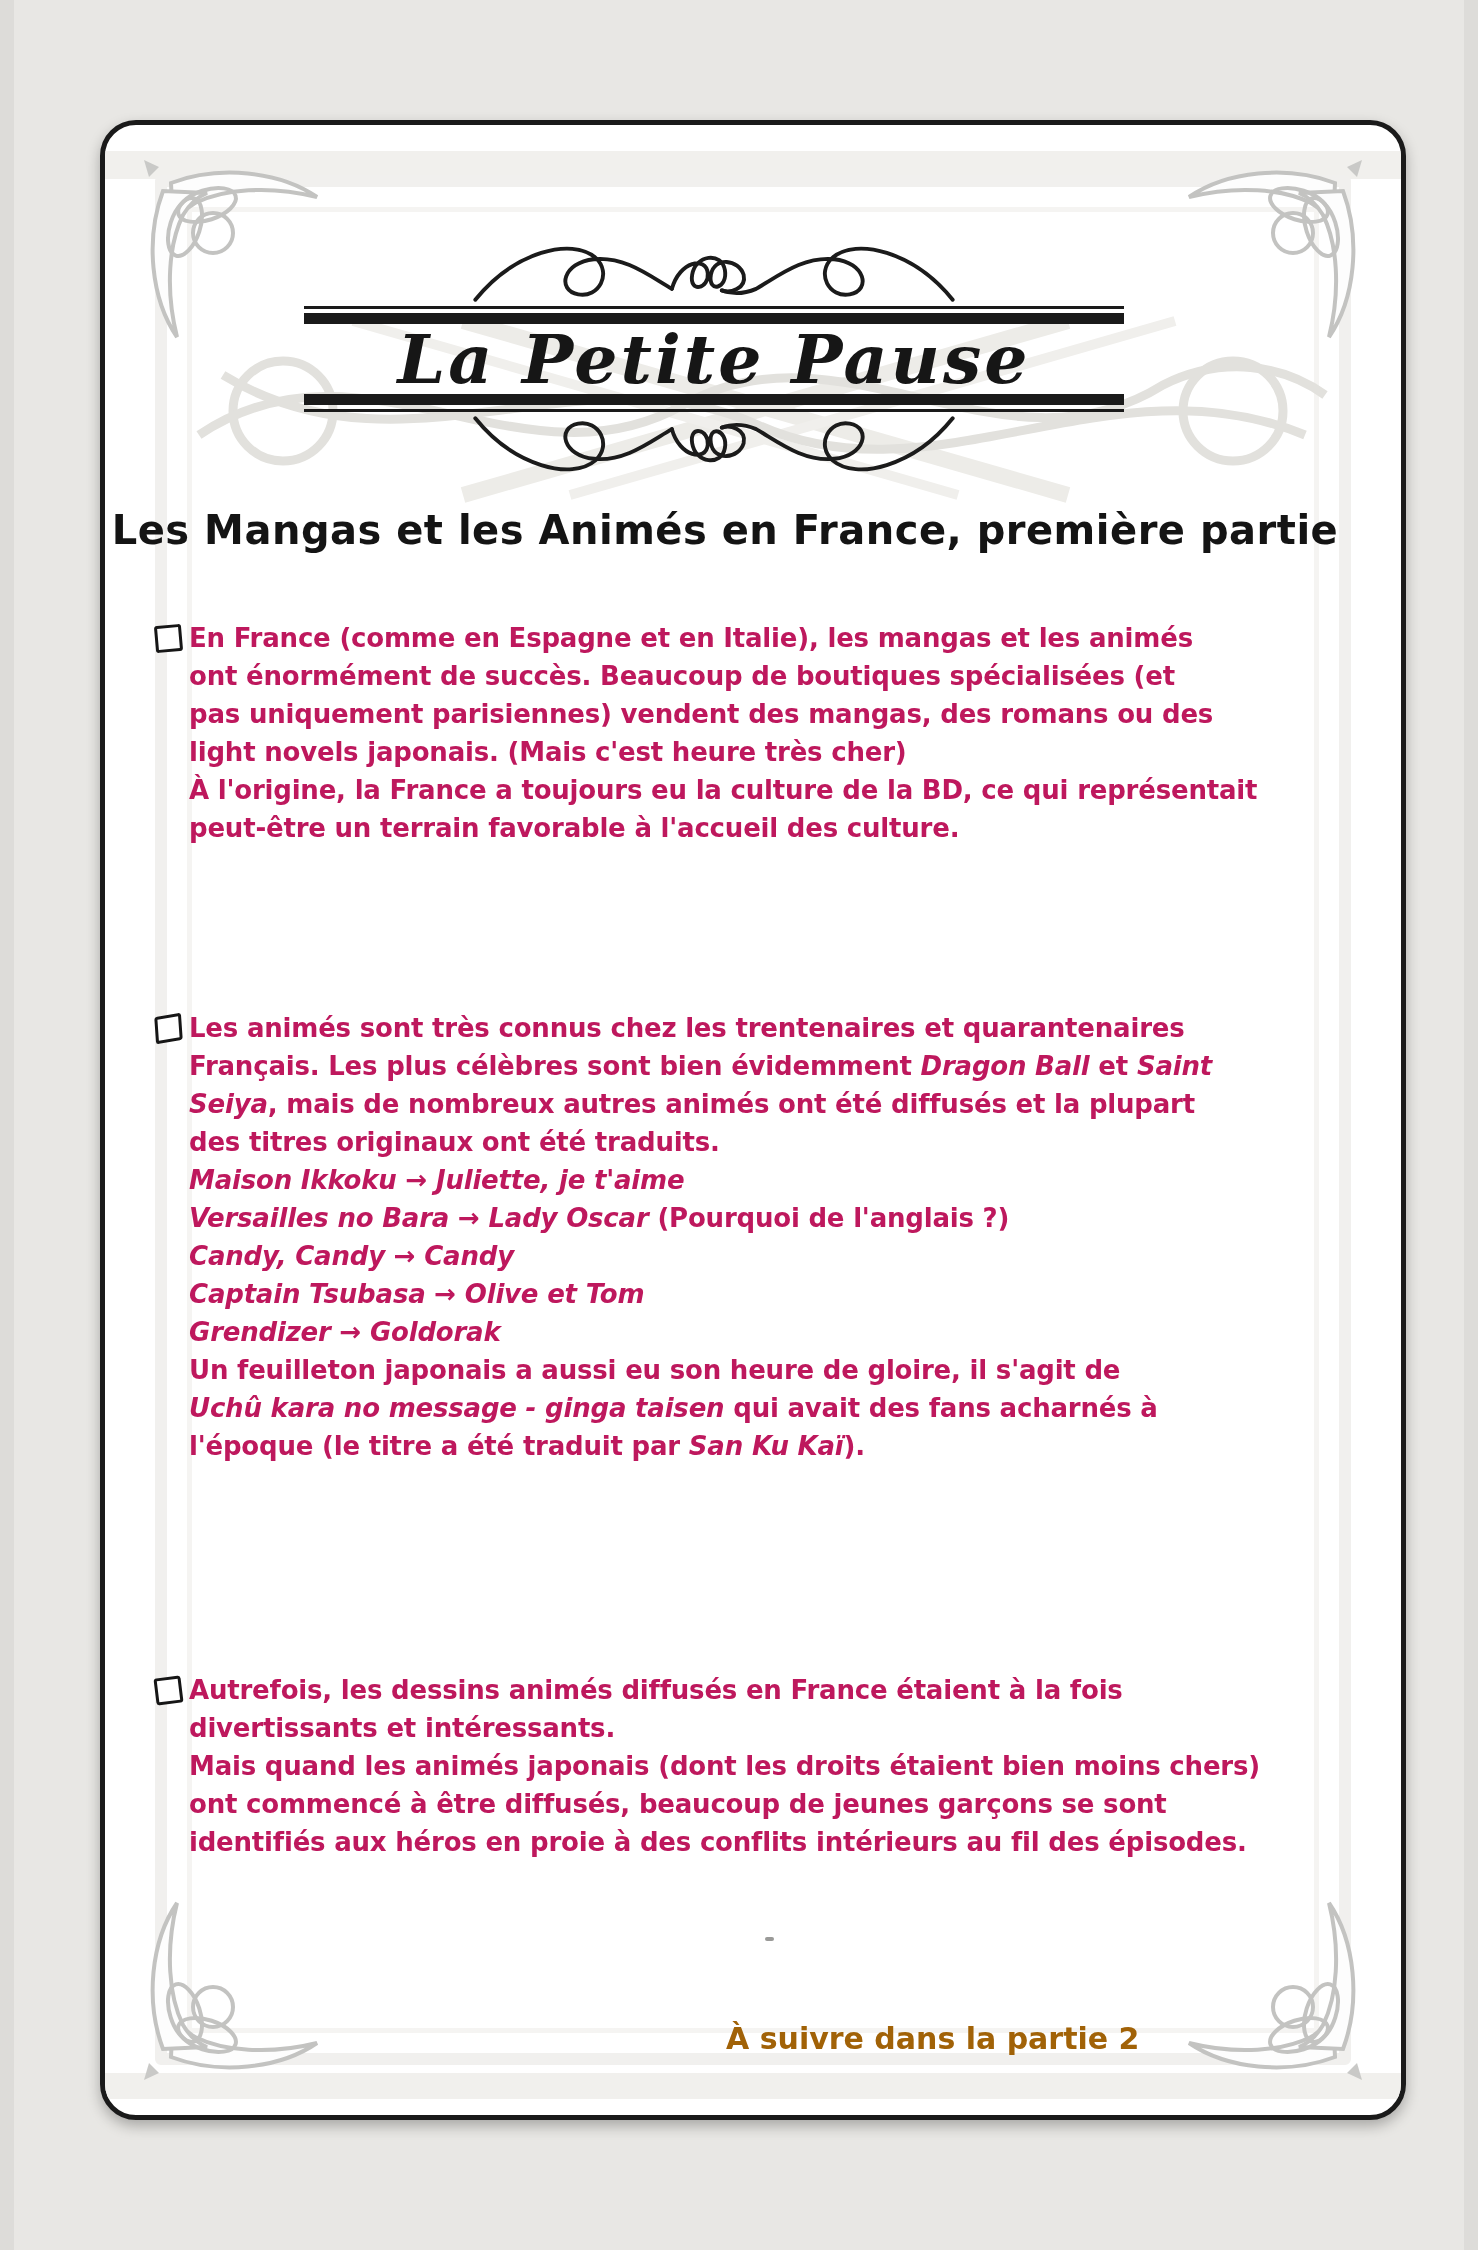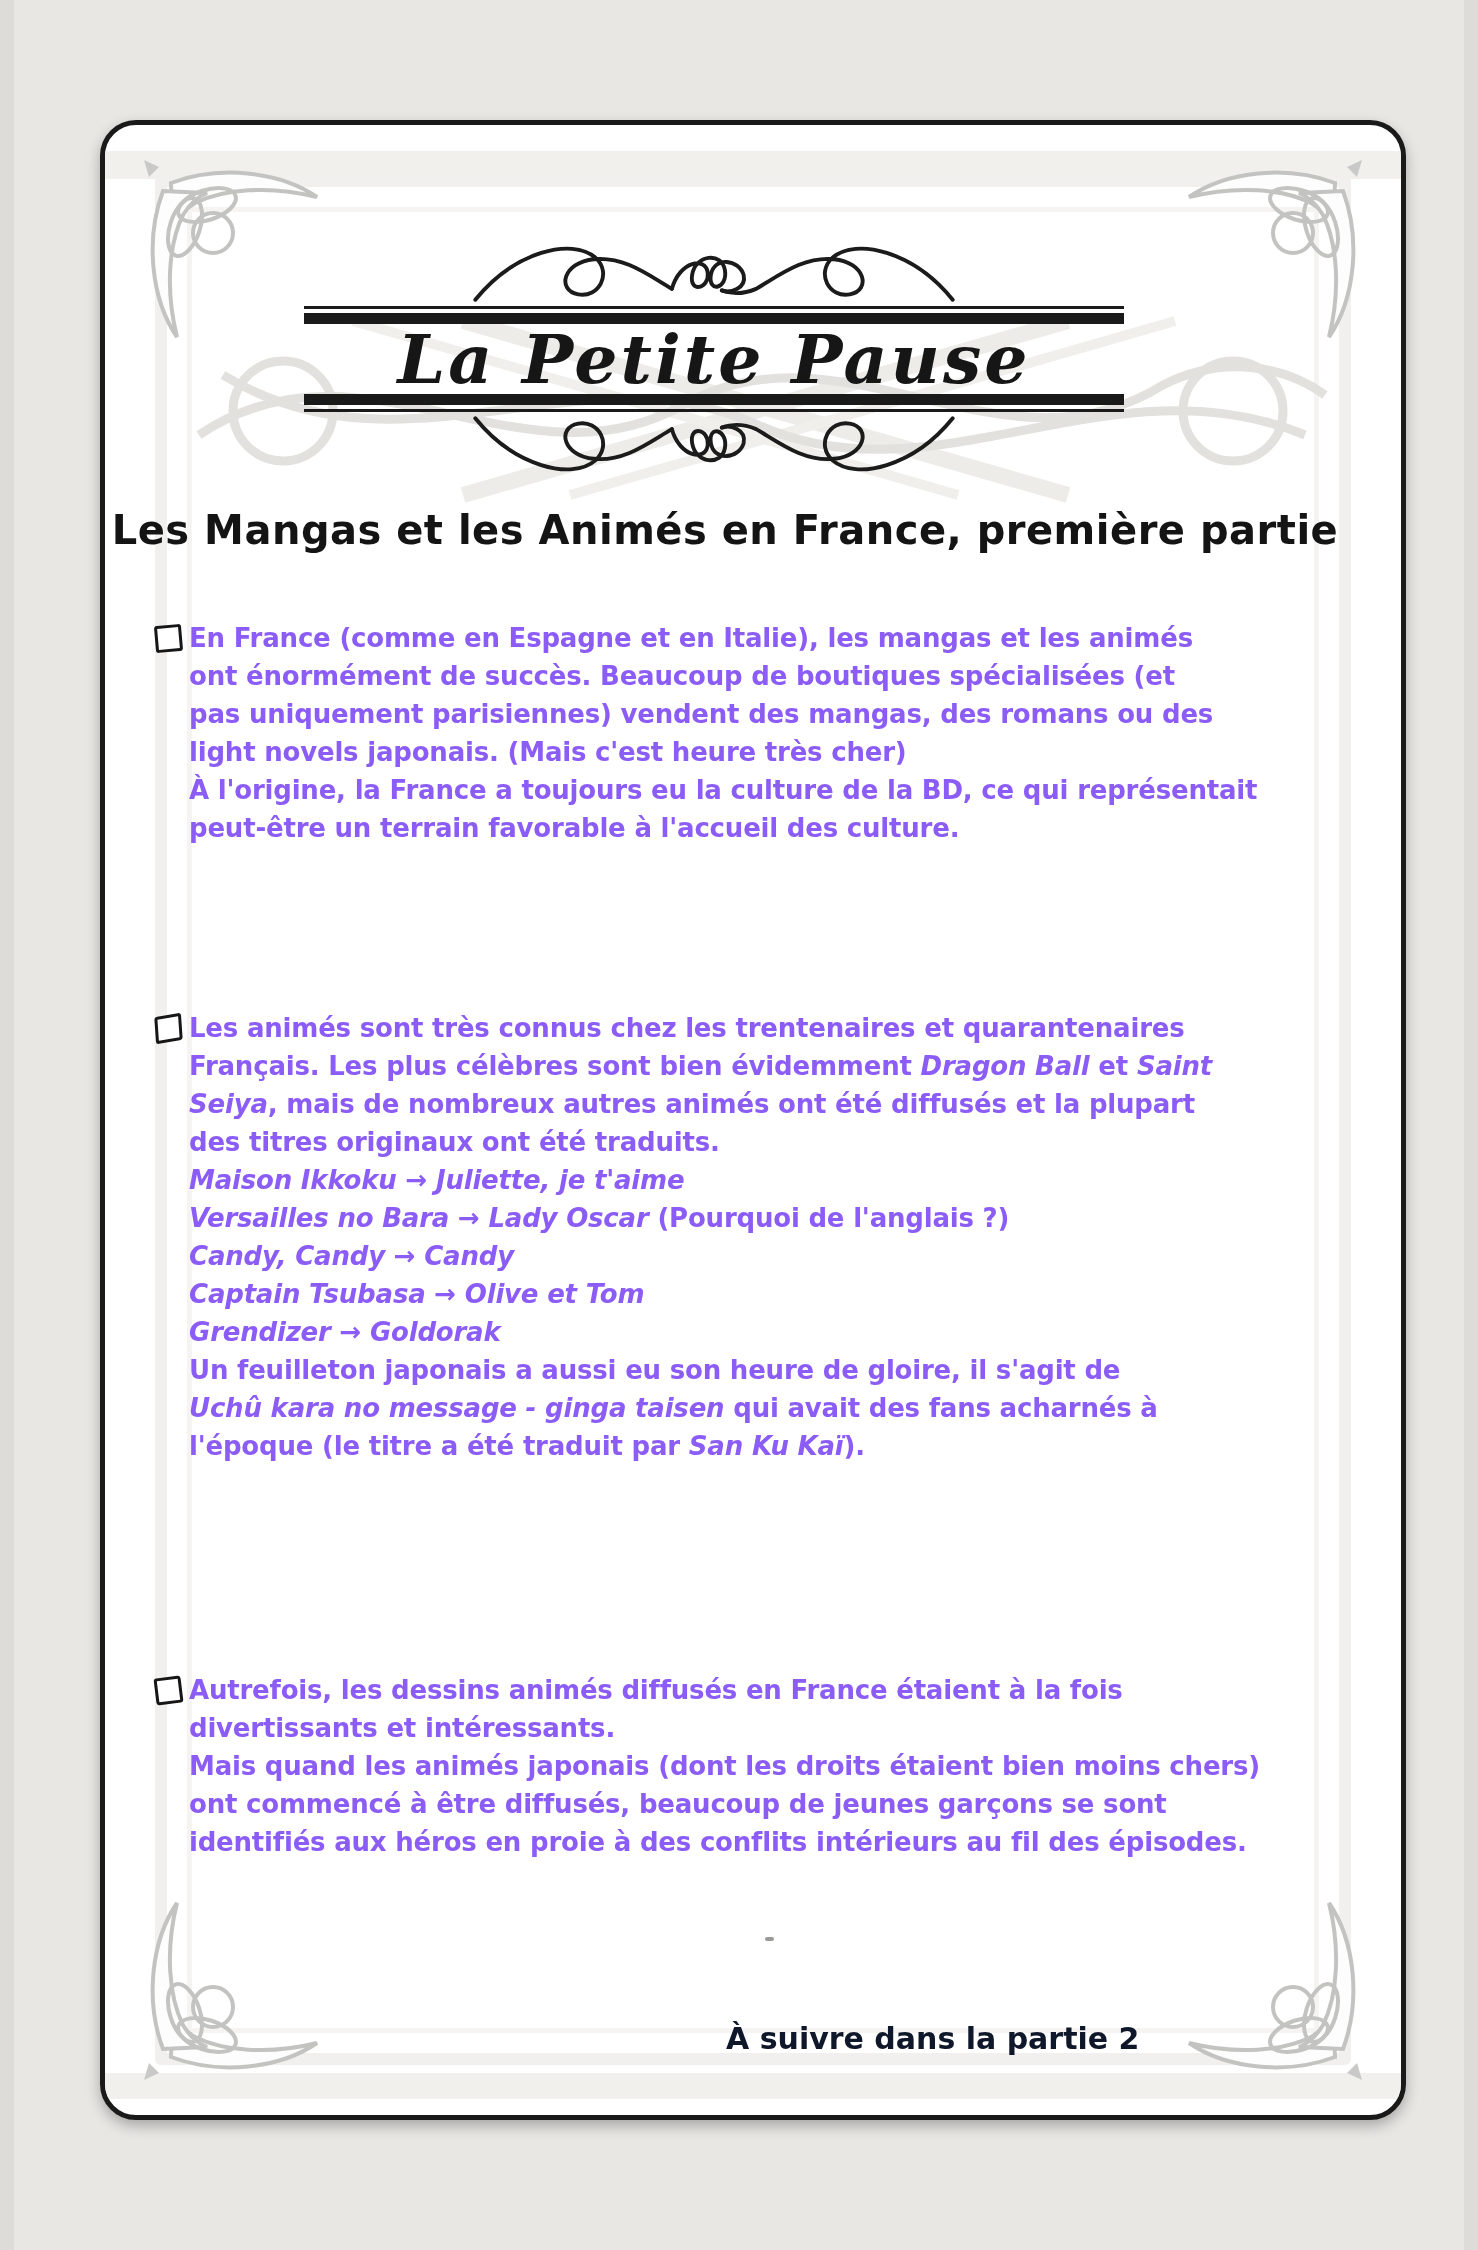--- a/index.html
+++ b/index.html
@@ -36,35 +36,35 @@
   .rules-bottom .rule-thin{margin-top:4px;}
   .logo-text{
     font-family:"DejaVu Serif",serif;font-style:italic;font-weight:bold;
     font-size:68px;line-height:70px;color:#161616;letter-spacing:3px;white-space:nowrap;
   }
   
   .page-title{
     position:absolute;top:382px;left:0;width:1240px;text-align:center;
     font-size:40px;font-weight:bold;color:#141414;letter-spacing:.5px;z-index:2;
   }
-  .section{position:absolute;left:84px;right:40px;color:#8b5cf6;z-index:2;}
+  .section{position:absolute;left:84px;right:40px;color:#be185d;z-index:2;}
   .section .line{height:38px;line-height:38px;font-size:26px;font-weight:bold;white-space:nowrap;letter-spacing:-0.2px;}
   .section .it{font-style:italic;}
   .s1{top:494px;}
   .s2{top:884px;}
   .s3{top:1546px;}
   .bullet{
     position:absolute;left:-34px;top:6px;width:21px;height:21px;
     border:3.5px solid #161616;border-radius:3px;transform:rotate(-5deg);background:#fff;
   }
   .s2 .bullet{transform:rotate(-10deg) skewX(-6deg);}
   .s3 .bullet{transform:rotate(-7deg);}
   .page-footer{
     position:absolute;left:621px;top:1896px;font-size:30px;font-weight:bold;
-    color:#0f172a;white-space:nowrap;z-index:2;
+    color:#a16207;white-space:nowrap;z-index:2;
   }
   .speck{position:absolute;left:660px;top:1812px;width:9px;height:4px;background:#9a9a98;border-radius:2px;z-index:2;}
 </style>
 </head>
 <body>
 
 <div class="canvas">
   <div class="page">
 
     <div class="band top"></div>

